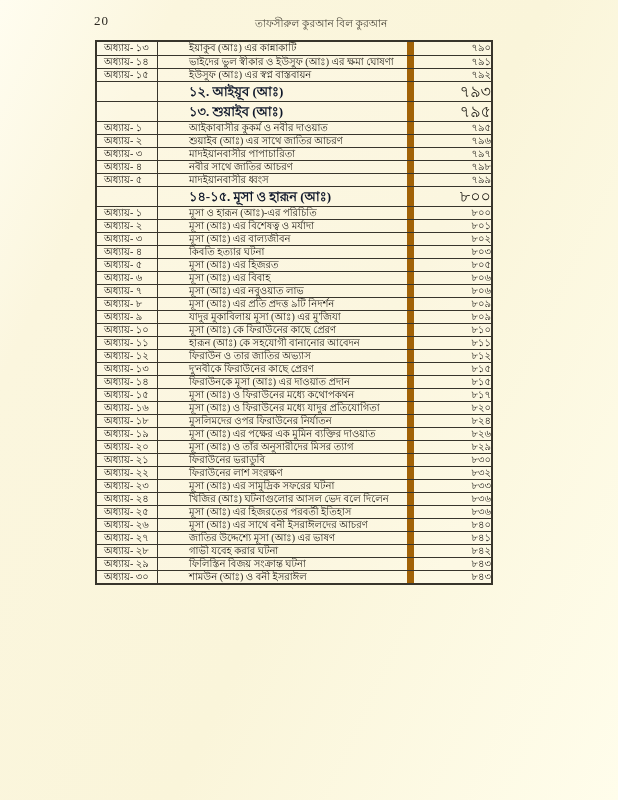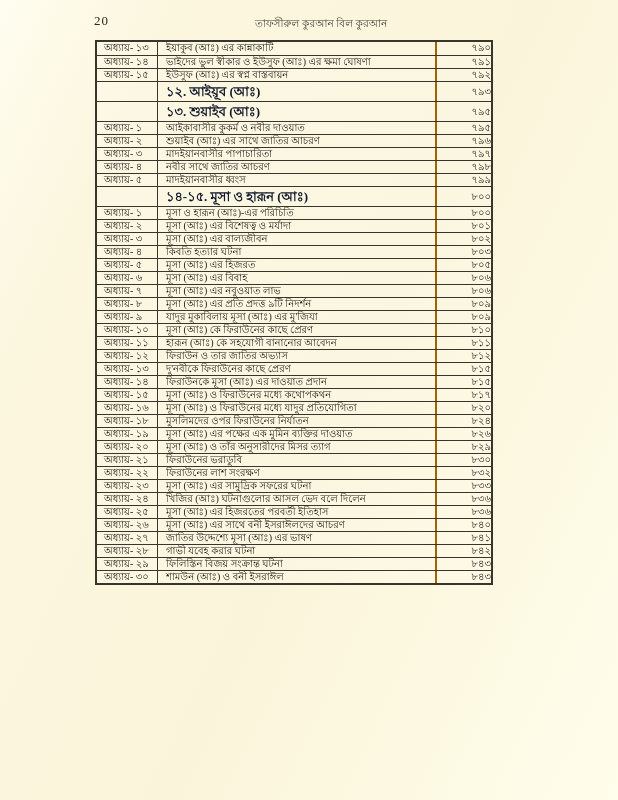--- a/index.html
+++ b/index.html
@@ -20,33 +20,33 @@
   .book-title {
     position: absolute; left: 255px; top: 16px; width: 200px;
     font-size: 10.5px; color: #4a463a;
   }
 
   .toc-table {
     position: absolute; left: 95px; top: 40px; width: 398px;
     border: 2px solid #38352c;
     background: rgba(255,253,240,0.25);
   }
-  .row { display: flex; height: 13px; border-top: 1px solid #38352c; }
+  .row { display: flex; height: 13px; border-top: 1px solid #38352c; gap: 23px; }
   .row:first-child { border-top: none; }
   .row.section { height: 20px; }
   .cell {
     overflow: hidden; white-space: nowrap;
     font-size: 10px; line-height: 12px; color: #1f1c16;
   }
   .c1 { width: 61px; border-right: 1px solid #38352c; padding-left: 7px; }
-  .c2 { flex: 1; border-right: 2px solid #a16207; padding-left: 8px; }
+  .c2 { flex: 1; border-right: 7px solid #a16207; padding-left: 8px; }
   .c3 { width: 54px; text-align: right; }
   .row.section .cell { line-height: 19px; }
   .row.section .c2 { font-weight: bold; font-size: 13px; color: #0f172a; }
-  .row.section .c3 { font-size: 10px; }
+  .row.section .c3 { font-size: 16px; }
 </style>
 </head>
 <body>
 
 <div class="page">
   <div class="header">
     <span class="page-num">20</span>
     <span class="book-title">তাফসীরুল কুরআন বিল কুরআন</span>
   </div>
   <div class="toc-table" id="toc-table">

